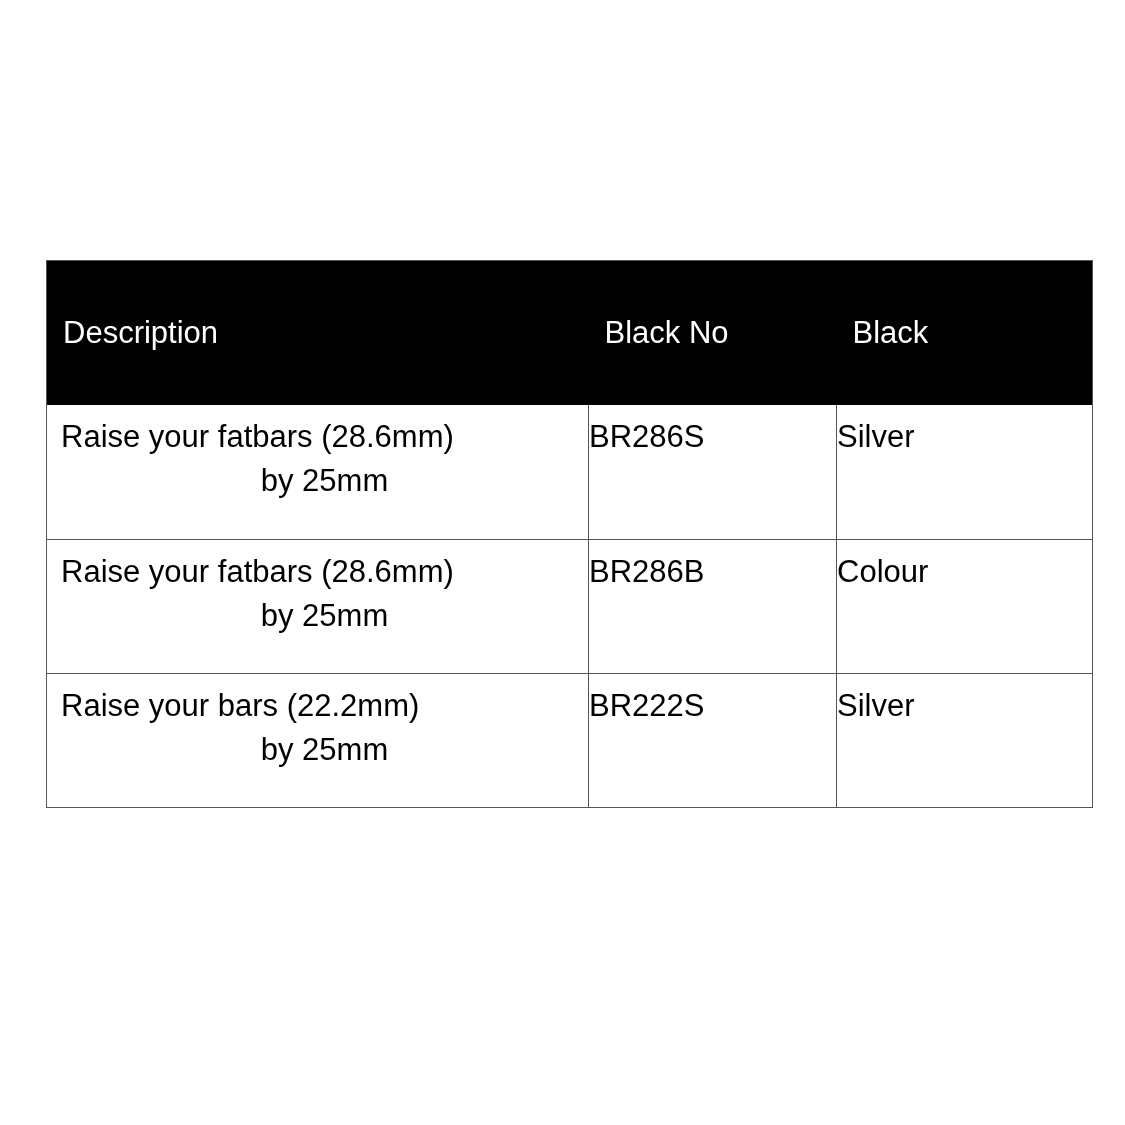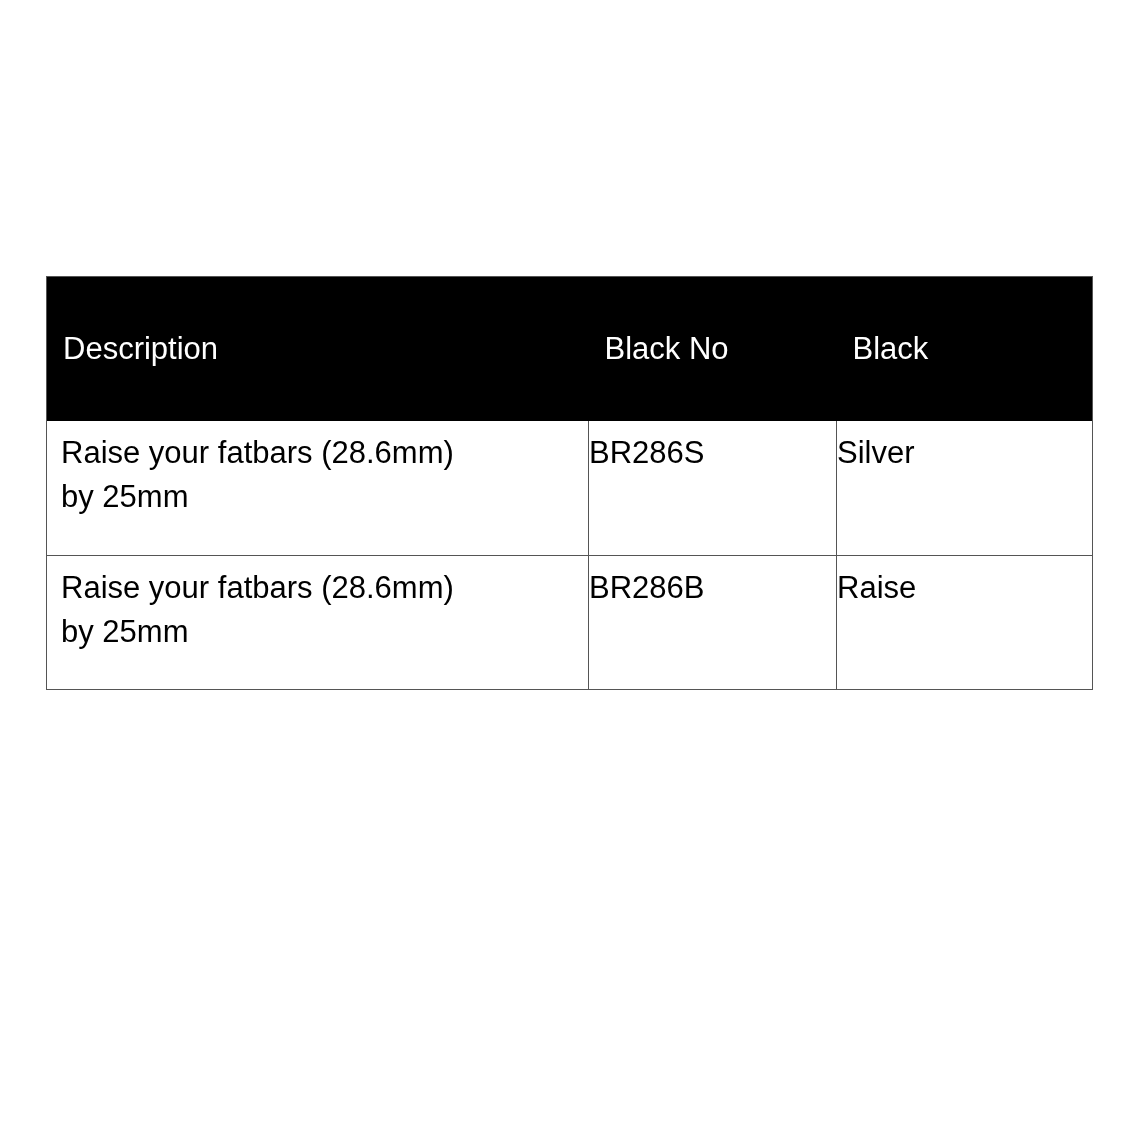--- a/index.html
+++ b/index.html
@@ -16,21 +16,21 @@
   .page {
     position: relative;
     width: 1125px;
     height: 1125px;
     background: #ffffff;
     overflow: hidden;
   }
   .spec-table {
     position: absolute;
     left: 46px;
-    top: 276px;
+    top: 260px;
     width: 1046px;
     border-collapse: collapse;
     table-layout: fixed;
     background: #ffffff;
     border: 1px solid #555555;
   }
   .spec-table col.c-desc { width: 542px; }
   .spec-table col.c-part { width: 248px; }
   .spec-table col.c-colour { width: 256px; }
 
@@ -60,20 +60,21 @@
     margin-left: 32px;
   }
   .spec-table tbody tr:first-child td {
     border-top: none;
   }
   .spec-table tbody td.desc {
     padding-left: 14px;
   }
   .desc-line2 {
     display: block;
+    text-align: center;
   }
 </style>
 </head>
 <body>
 
 <div class="page">
 
   <table class="spec-table">
     <colgroup>
       <col class="c-desc">
@@ -95,18 +96,26 @@
         </td>
         <td>BR286S</td>
         <td>Silver</td>
       </tr>
       <tr>
         <td class="desc">
           <span>Raise your fatbars (28.6mm)</span>
           <span class="desc-line2">by 25mm</span>
         </td>
         <td>BR286B</td>
-        <td>Raise</td>
+        <td>Colour</td>
+      </tr>
+      <tr>
+        <td class="desc">
+          <span>Raise your bars (22.2mm)</span>
+          <span class="desc-line2">by 25mm</span>
+        </td>
+        <td>BR222S</td>
+        <td>Silver</td>
       </tr>
     </tbody>
   </table>
 
 </div>
 
 </body></html>

